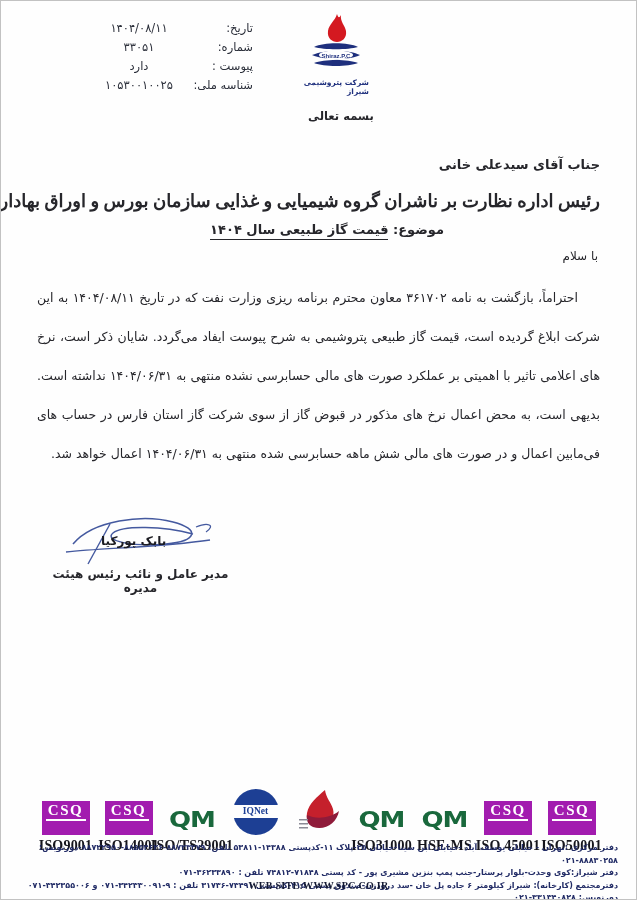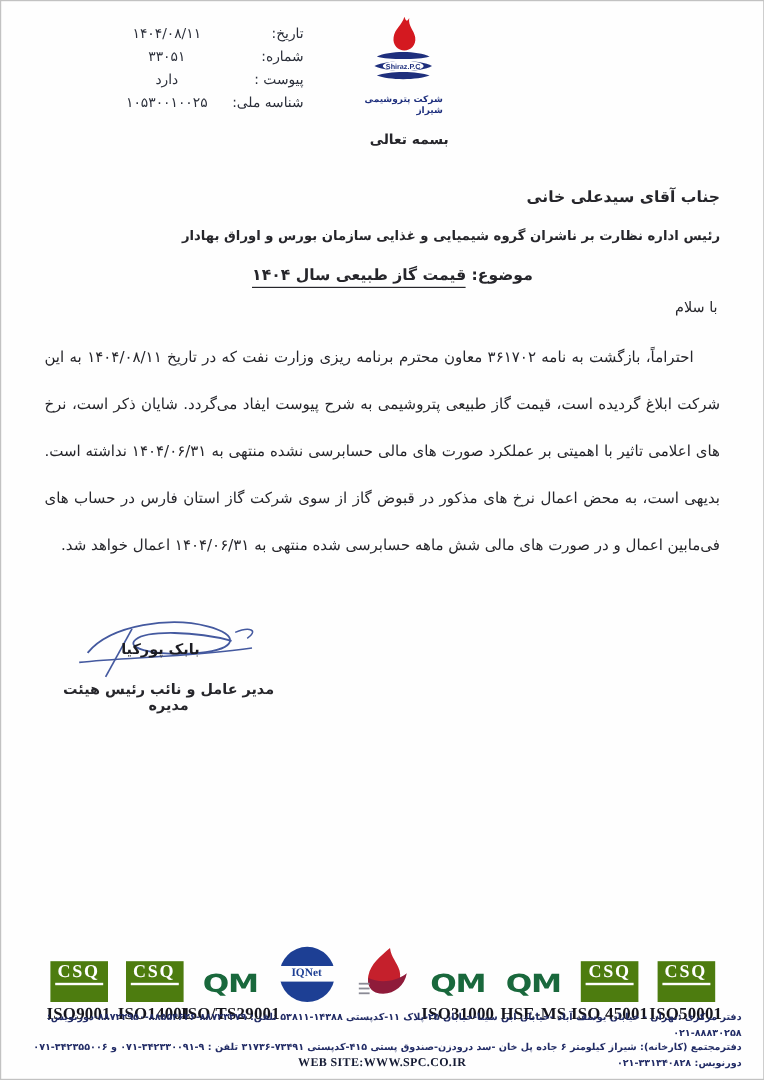--- a/index.html
+++ b/index.html
@@ -21,21 +21,21 @@
   .logo-caption { font-size:7.5px; color:#1e2f7d; direction:rtl; margin-top:1px; font-weight:bold; }
 
   .slogan { position:absolute; top:63px; left:436px; width:142px; font-weight:bold;
             font-size:12.5px; direction:rtl; text-align:center; }
 
   .bismillah { position:absolute; top:108px; left:300px; width:80px; text-align:center;
                font-weight:bold; font-size:11.5px; }
 
   
   .recipient-name  { position:absolute; top:156px; right:36px; font-weight:bold; font-size:13px; direction:rtl; }
-  .recipient-title { position:absolute; top:189px; right:36px; font-weight:bold; font-size:11px; direction:rtl; white-space:nowrap; }
+  .recipient-title { position:absolute; top:189px; right:36px; font-weight:bold; font-size:18px; direction:rtl; white-space:nowrap;font-family:Liberation Serif, serif; }
   .subject { position:absolute; top:221px; right:192px; font-weight:bold; font-size:13px; direction:rtl; }
   .subject-value { border-bottom:1.5px solid #26262b; padding-bottom:2px; }
   .greeting { position:absolute; top:248px; right:38px; font-size:12px; direction:rtl; }
 
   .body-text { position:absolute; top:277px; right:36px; left:36px; direction:rtl;
                text-align:justify; font-size:12.5px; line-height:39px; text-indent:22px; }
 
   
   .signature-block { position:absolute; top:513px; left:42px; width:195px; height:72px; }
   .signature-svg   { position:absolute; top:0; left:5px; }
@@ -45,21 +45,21 @@
                      font-weight:bold; font-size:12px; direction:rtl; }
 
   
   .certs { position:absolute; top:788px; left:33px; right:33px; display:flex;
            justify-content:space-between; }
   .cert { display:flex; flex-direction:column; align-items:center; justify-content:flex-end;
           width:64px; height:60px; }
   .cert-label { margin-top:3px; height:11px; font-family:"Liberation Serif", serif;
                 font-weight:bold; font-size:14px; color:#15151c; white-space:nowrap; letter-spacing:0.2px; }
 
-  .csq-logo { width:48px; height:34px; background:#4d7c0f; position:relative;
+  .csq-logo { width:48px; height:34px; background:#a21caf; position:relative;
               display:flex; justify-content:center; }
   .csq-logo::after { content:""; position:absolute; left:4px; right:4px; top:18px; height:1.5px; background:#fefefe; }
   .csq-text { color:#fff; font-family:"Liberation Serif", serif; font-weight:bold;
               font-size:15px; letter-spacing:1.5px; line-height:19px; }
 
   .qm-logo { height:30px; display:flex; align-items:center; justify-content:center;text-align:right; }
   .qm-text { color:#19683c; font-weight:900; font-size:26px; letter-spacing:-1px;
              transform:scaleY(0.8); font-family:"DejaVu Sans", sans-serif; }
 
   .iqnet-logo { width:46px; height:46px; border-radius:50%; background:#1d3f94; position:relative; }
@@ -209,18 +209,19 @@
       <div class="csq-logo">
         <span class="csq-text">CSQ</span>
       </div>
       <div class="cert-label">ISO50001</div>
     </div>
 
   </div>
 
   <div class="address">
     <div>دفتر مرکزی :تهران - خیابان یوسف آباد -خیابان ابن سینا-خیابان ۲۵-پلاک ۱۱-کدپستی ۱۴۳۸۸-۵۳۸۱۱ تلفن: ۸۸۷۲۳۲۷۹-۸۸۵۵۴۶۲۶-۸۸۷۲۲۹۵۰-دورنویس: ۸۸۸۳۰۲۵۸-۰۲۱</div>
+    <div>دفتر شیراز:کوی وحدت-بلوار پرستار-جنب پمپ بنزین مشیری پور - کد پستی ۷۱۸۴۸-۷۴۸۱۲ تلفن : ۳۶۲۳۳۸۹۰-۰۷۱</div>
     <div>دفترمجتمع (کارخانه): شیراز کیلومتر ۶ جاده پل خان -سد درودزن-صندوق پستی ۴۱۵-کدپستی ۷۳۴۹۱-۳۱۷۳۶ تلفن : ۹-۳۴۲۳۳۰۰۹۱-۰۷۱ و ۳۴۲۳۵۵۰۰۶-۰۷۱ دورنویس: ۳۳۱۳۴۰۸۲۸-۰۲۱</div>
   </div>
 
   <div class="website">WEB SITE:WWW.SPC.CO.IR</div>
 
 </div>
 
 </body></html>

